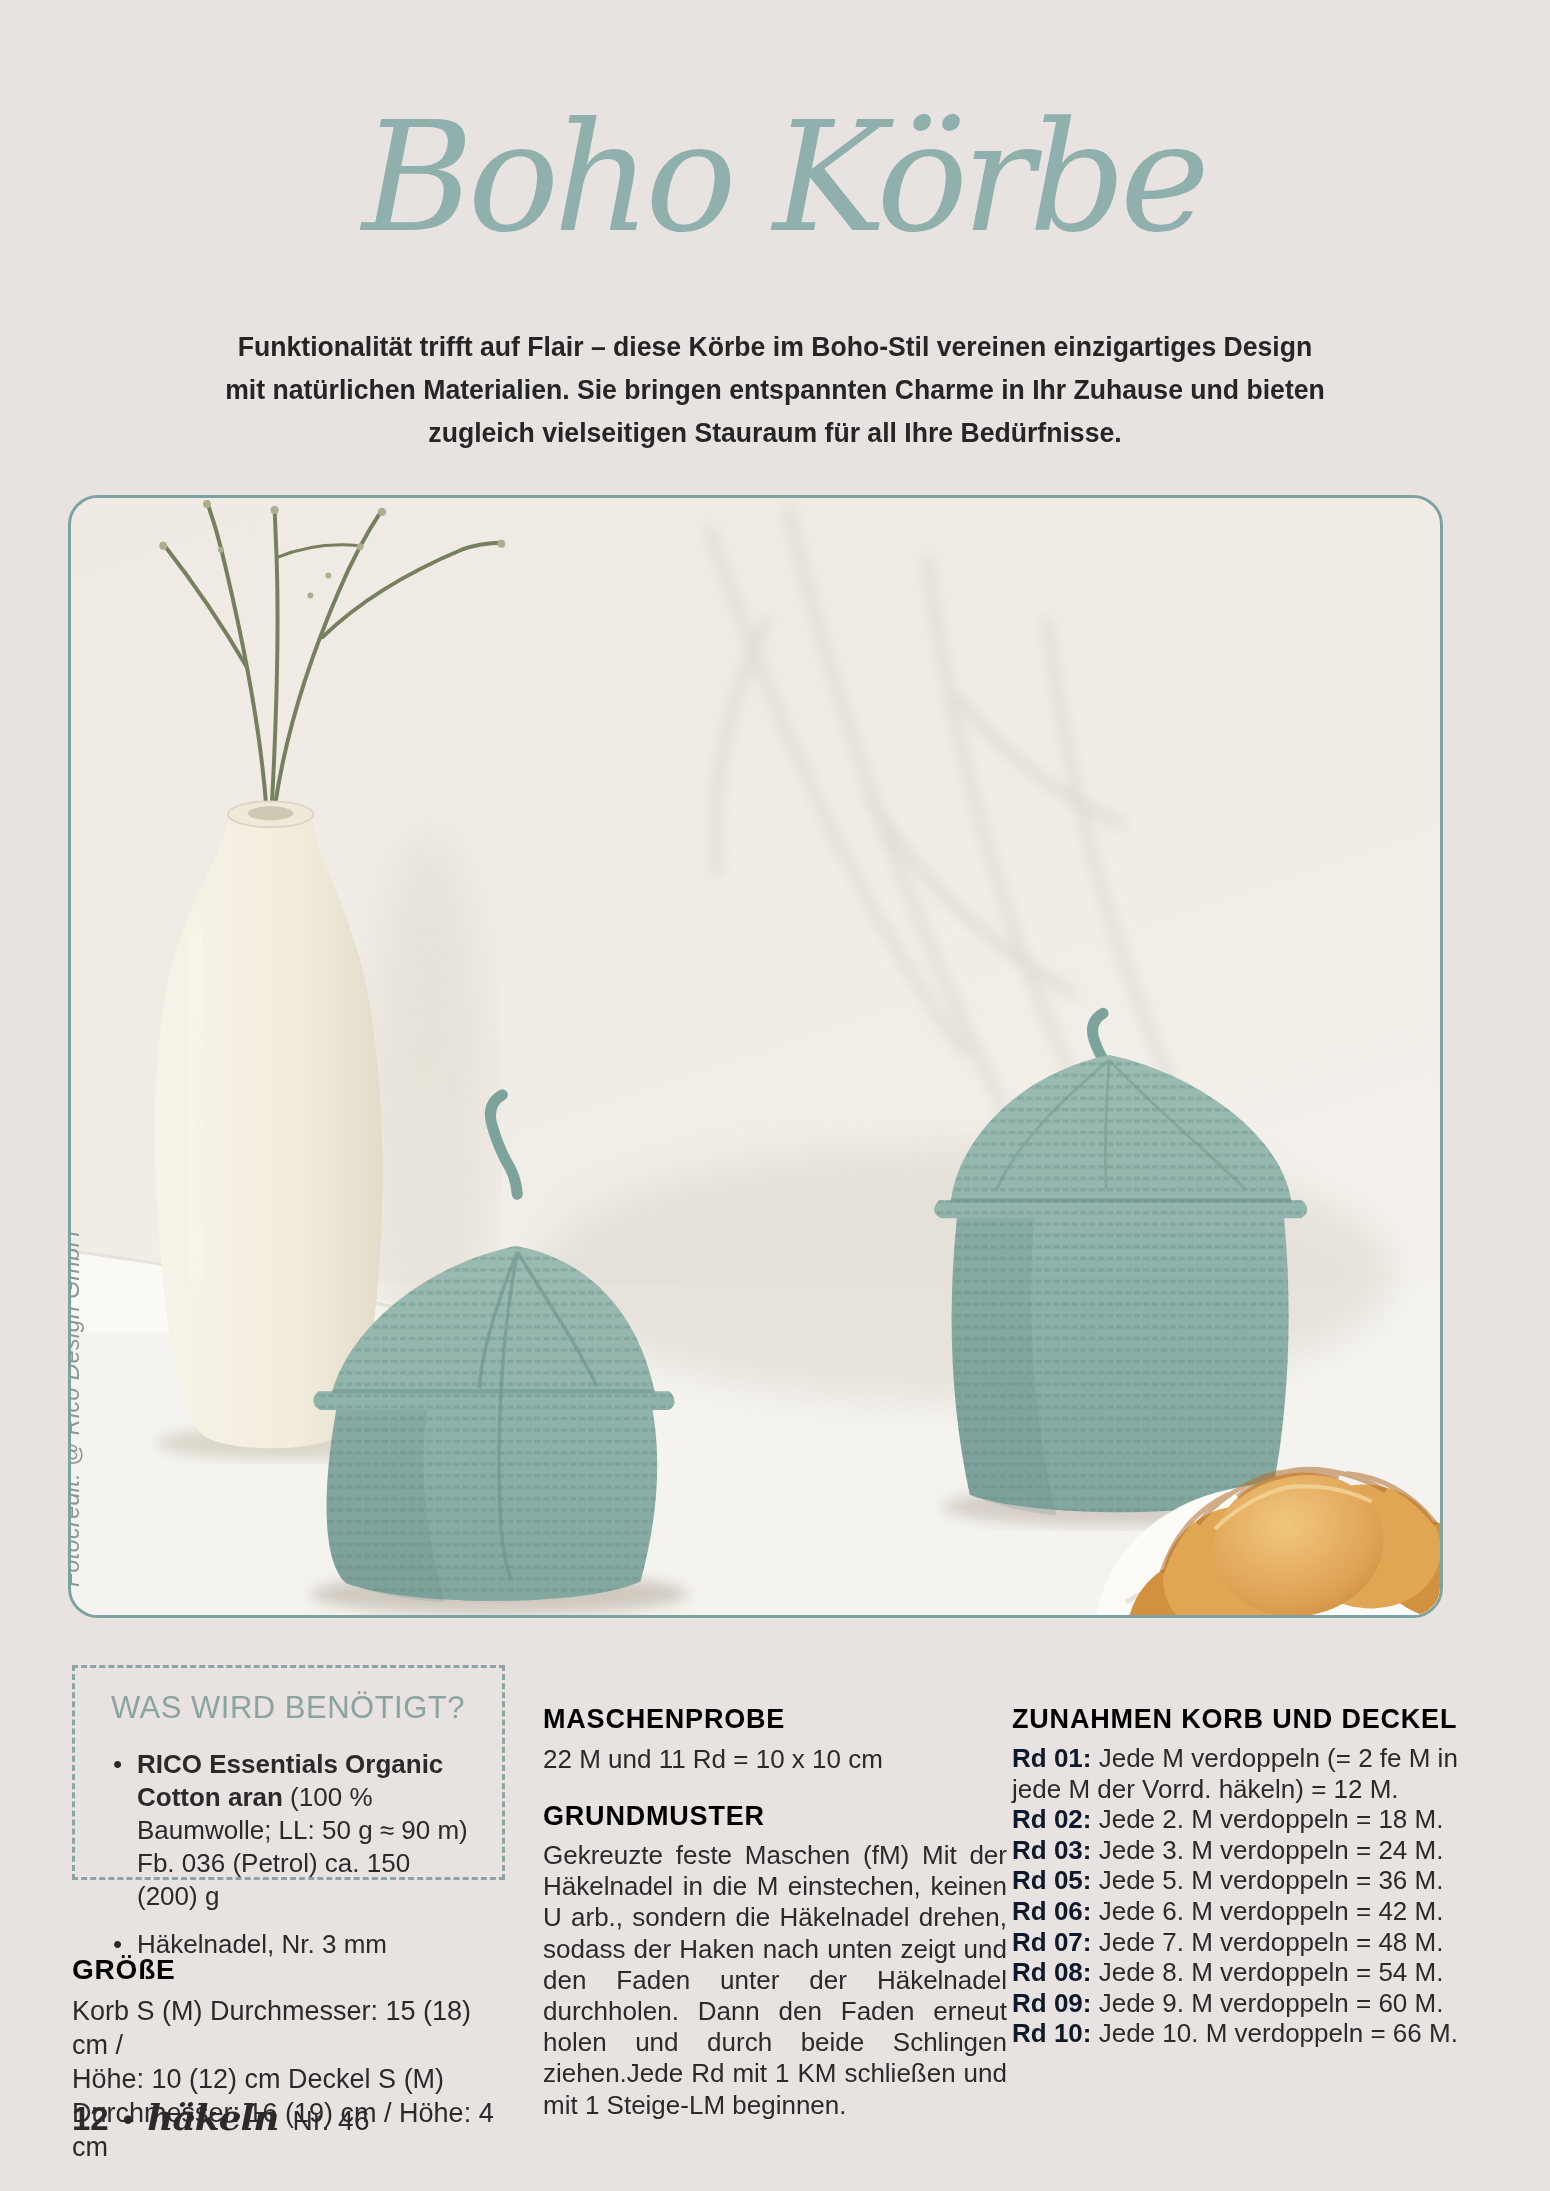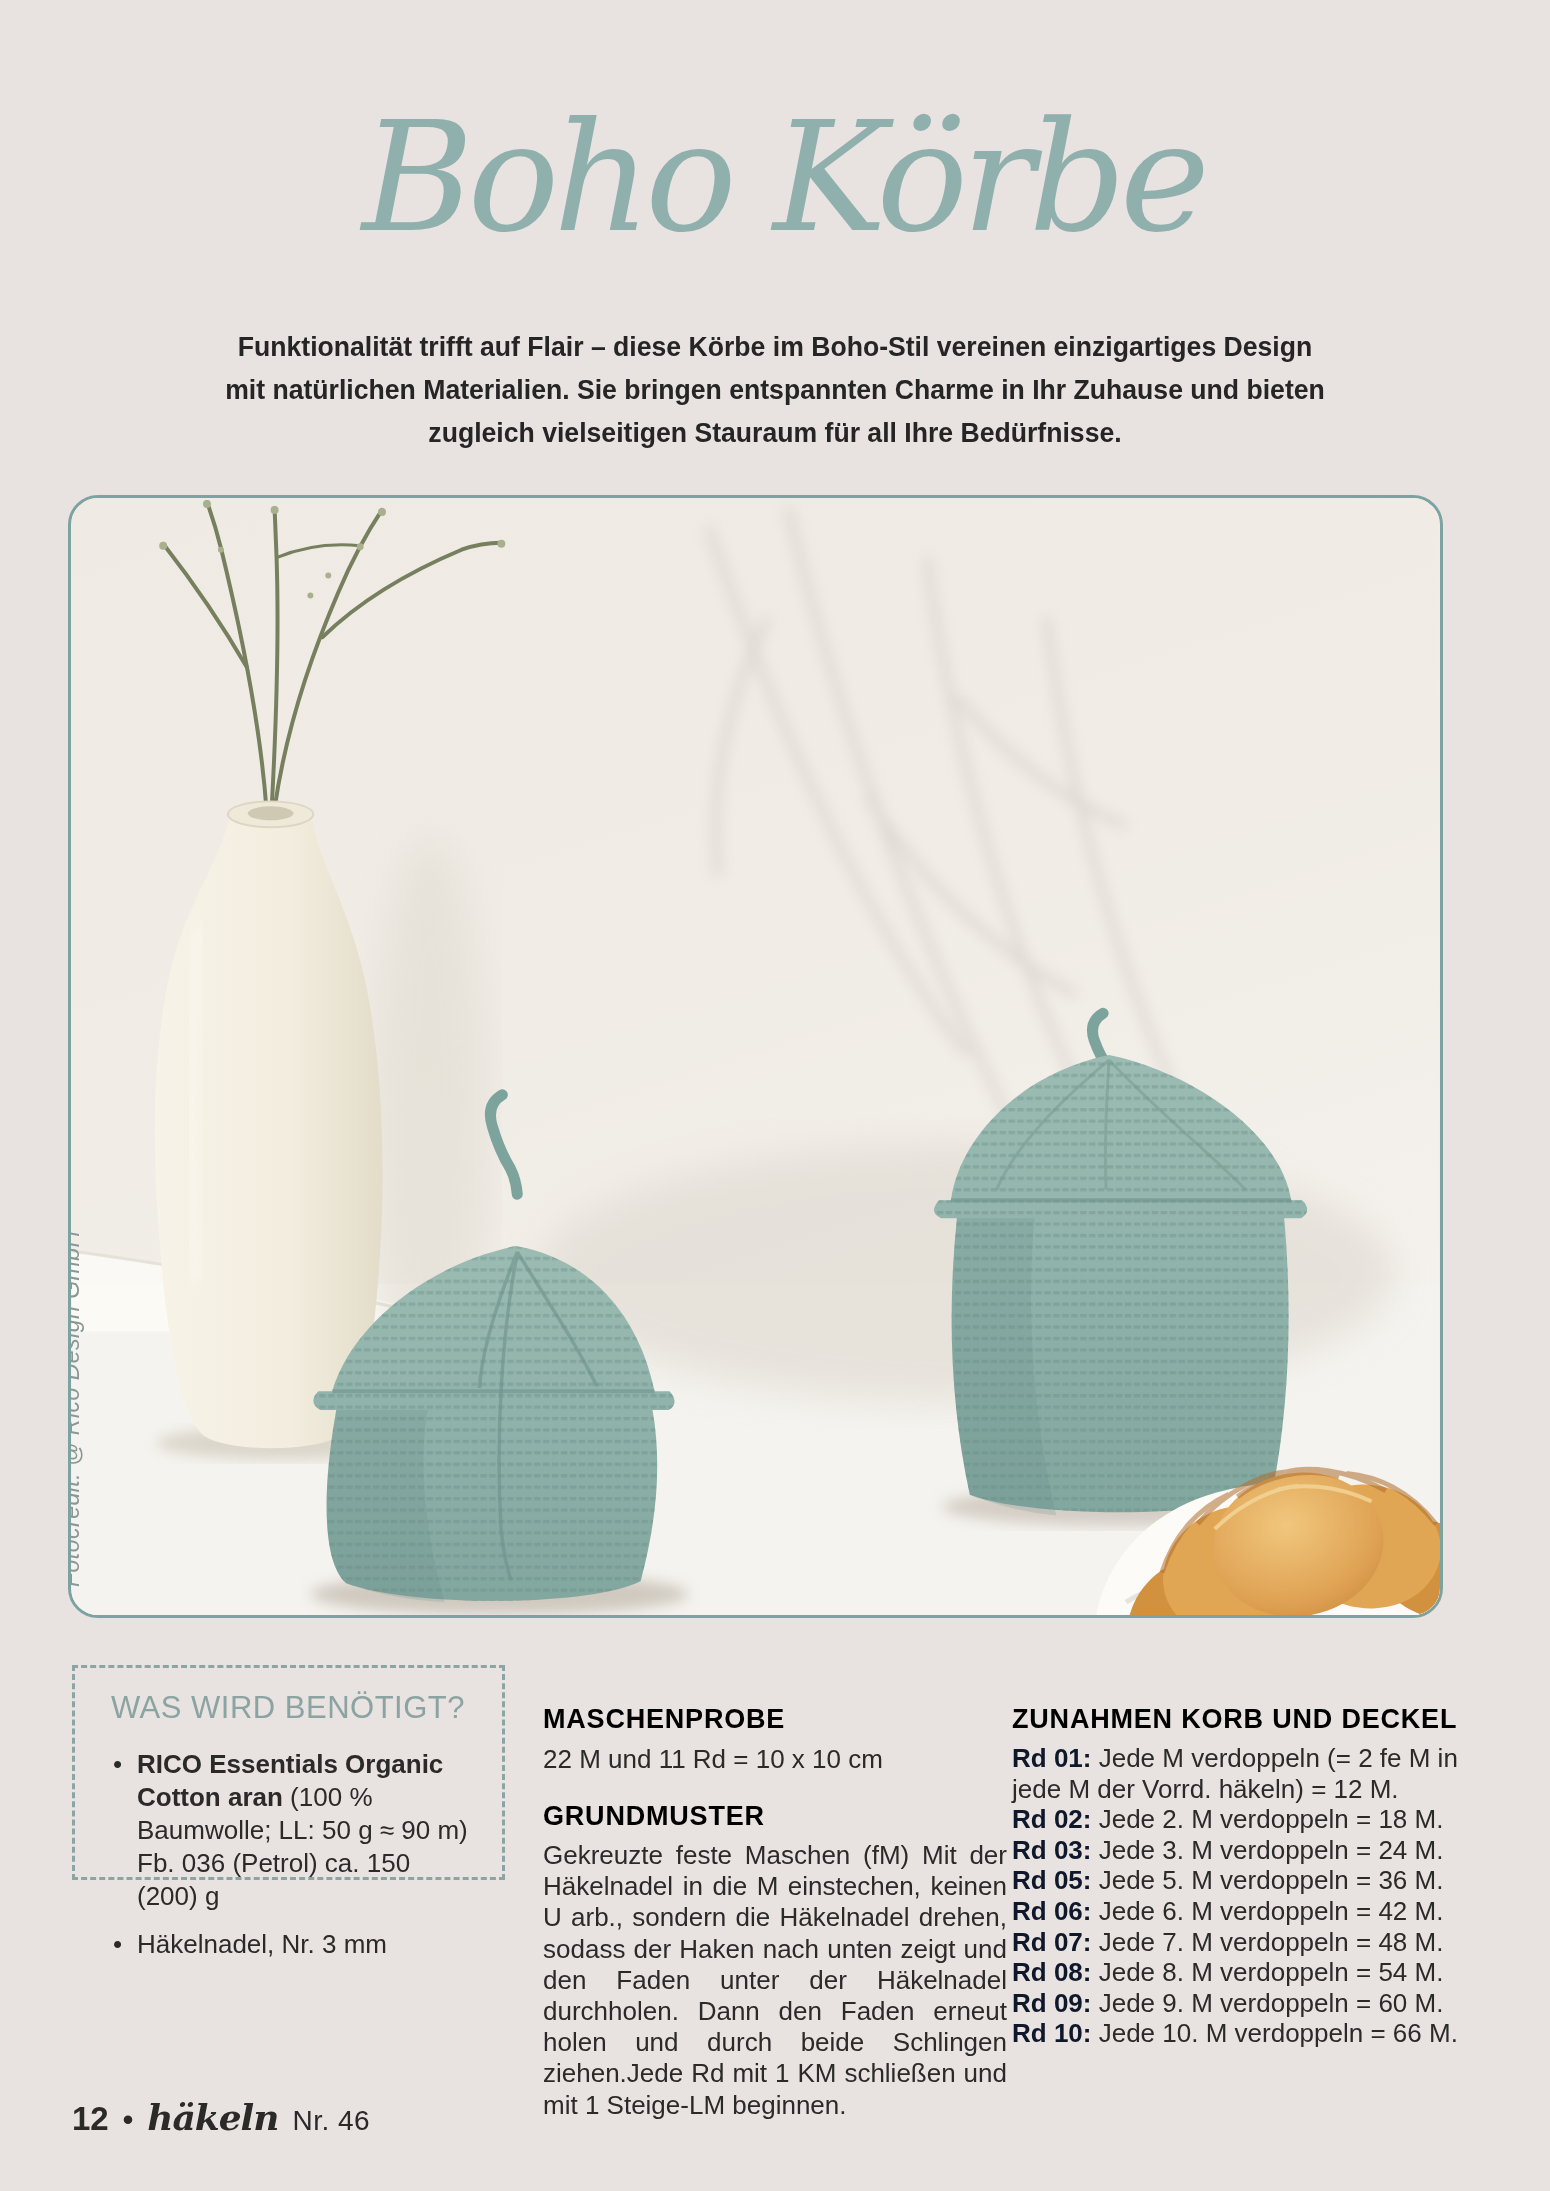--- a/index.html
+++ b/index.html
@@ -220,20 +220,28 @@
   <div class="materials-box">
     <div class="box-hdg">WAS WIRD BENÖTIGT?</div>
     <div class="mat-item">
       <span class="bullet">•</span><b>RICO Essentials Organic Cotton aran</b><span> (100 % Baumwolle; LL: 50 g ≈ 90 m) Fb. 036 (Petrol) ca. 150 (200) g</span>
     </div>
     <div class="mat-item">
       <span class="bullet">•</span><b></b><span>Häkelnadel, Nr. 3 mm</span>
     </div>
   </div>
 
+  <div class="size-block">
+    <div class="hdg" style="font-size:28px">GRÖßE</div>
+    <div class="lines">
+      <div>Korb S (M) Durchmesser: 15 (18) cm /</div>
+      <div>Höhe: 10 (12) cm Deckel S (M)</div>
+      <div>Durchmesser: 16 (19) cm / Höhe: 4 cm</div>
+    </div>
+  </div>
 
   <div class="col2">
     <div class="hdg">MASCHENPROBE</div>
     <p class="gauge-text">22 M und 11 Rd = 10 x 10 cm</p>
     <div class="hdg">GRUNDMUSTER</div>
     <p class="pattern-text">Gekreuzte feste Maschen (fM) Mit der Häkelnadel in die M einstechen, keinen U arb., sondern die Häkelnadel drehen, sodass der Haken nach unten zeigt und den Faden unter der Häkelnadel durchholen. Dann den Faden erneut holen und durch beide Schlingen ziehen.Jede Rd mit 1 KM schließen und mit 1 Steige-LM beginnen.</p>
   </div>
 
   <div class="col3">
     <div class="hdg">ZUNAHMEN KORB UND DECKEL</div>

